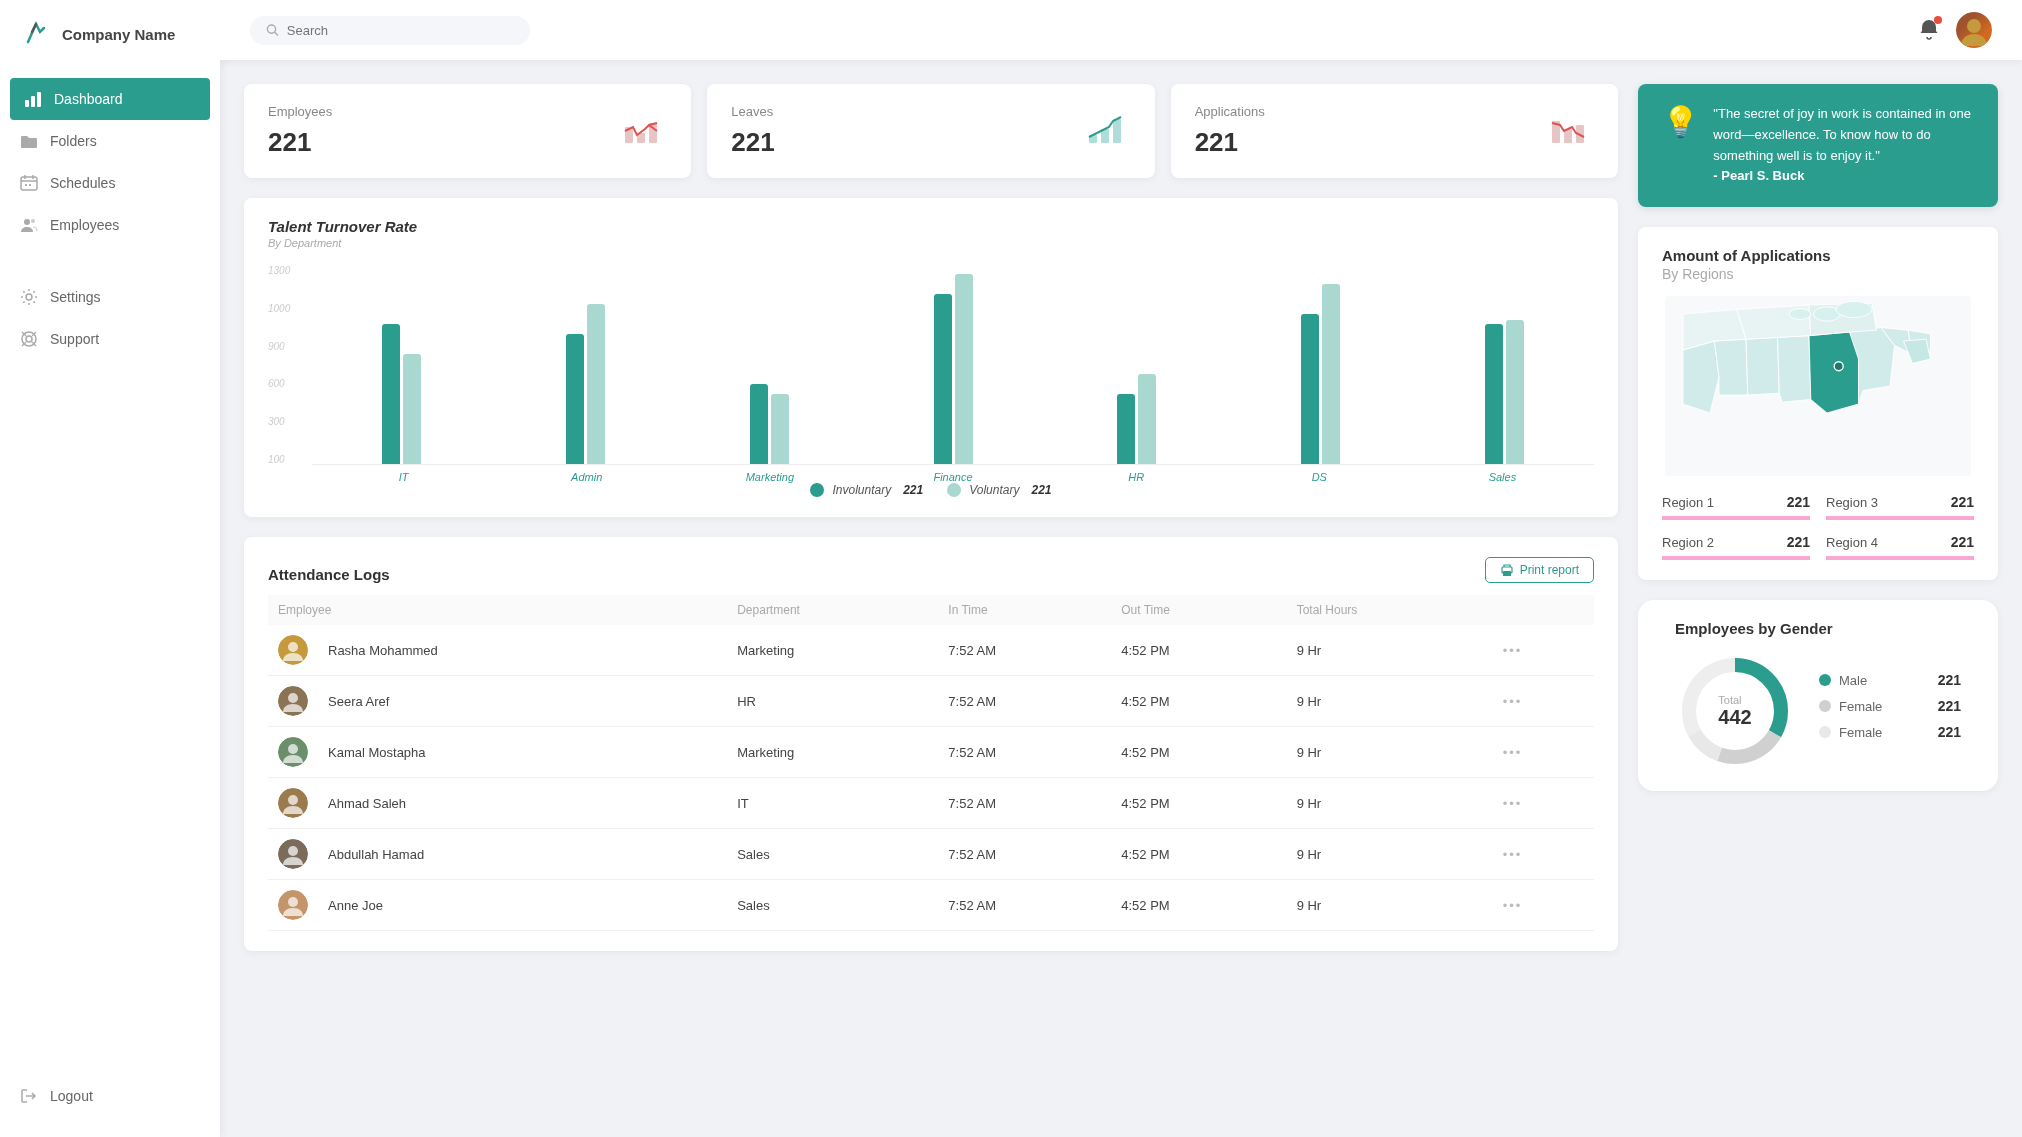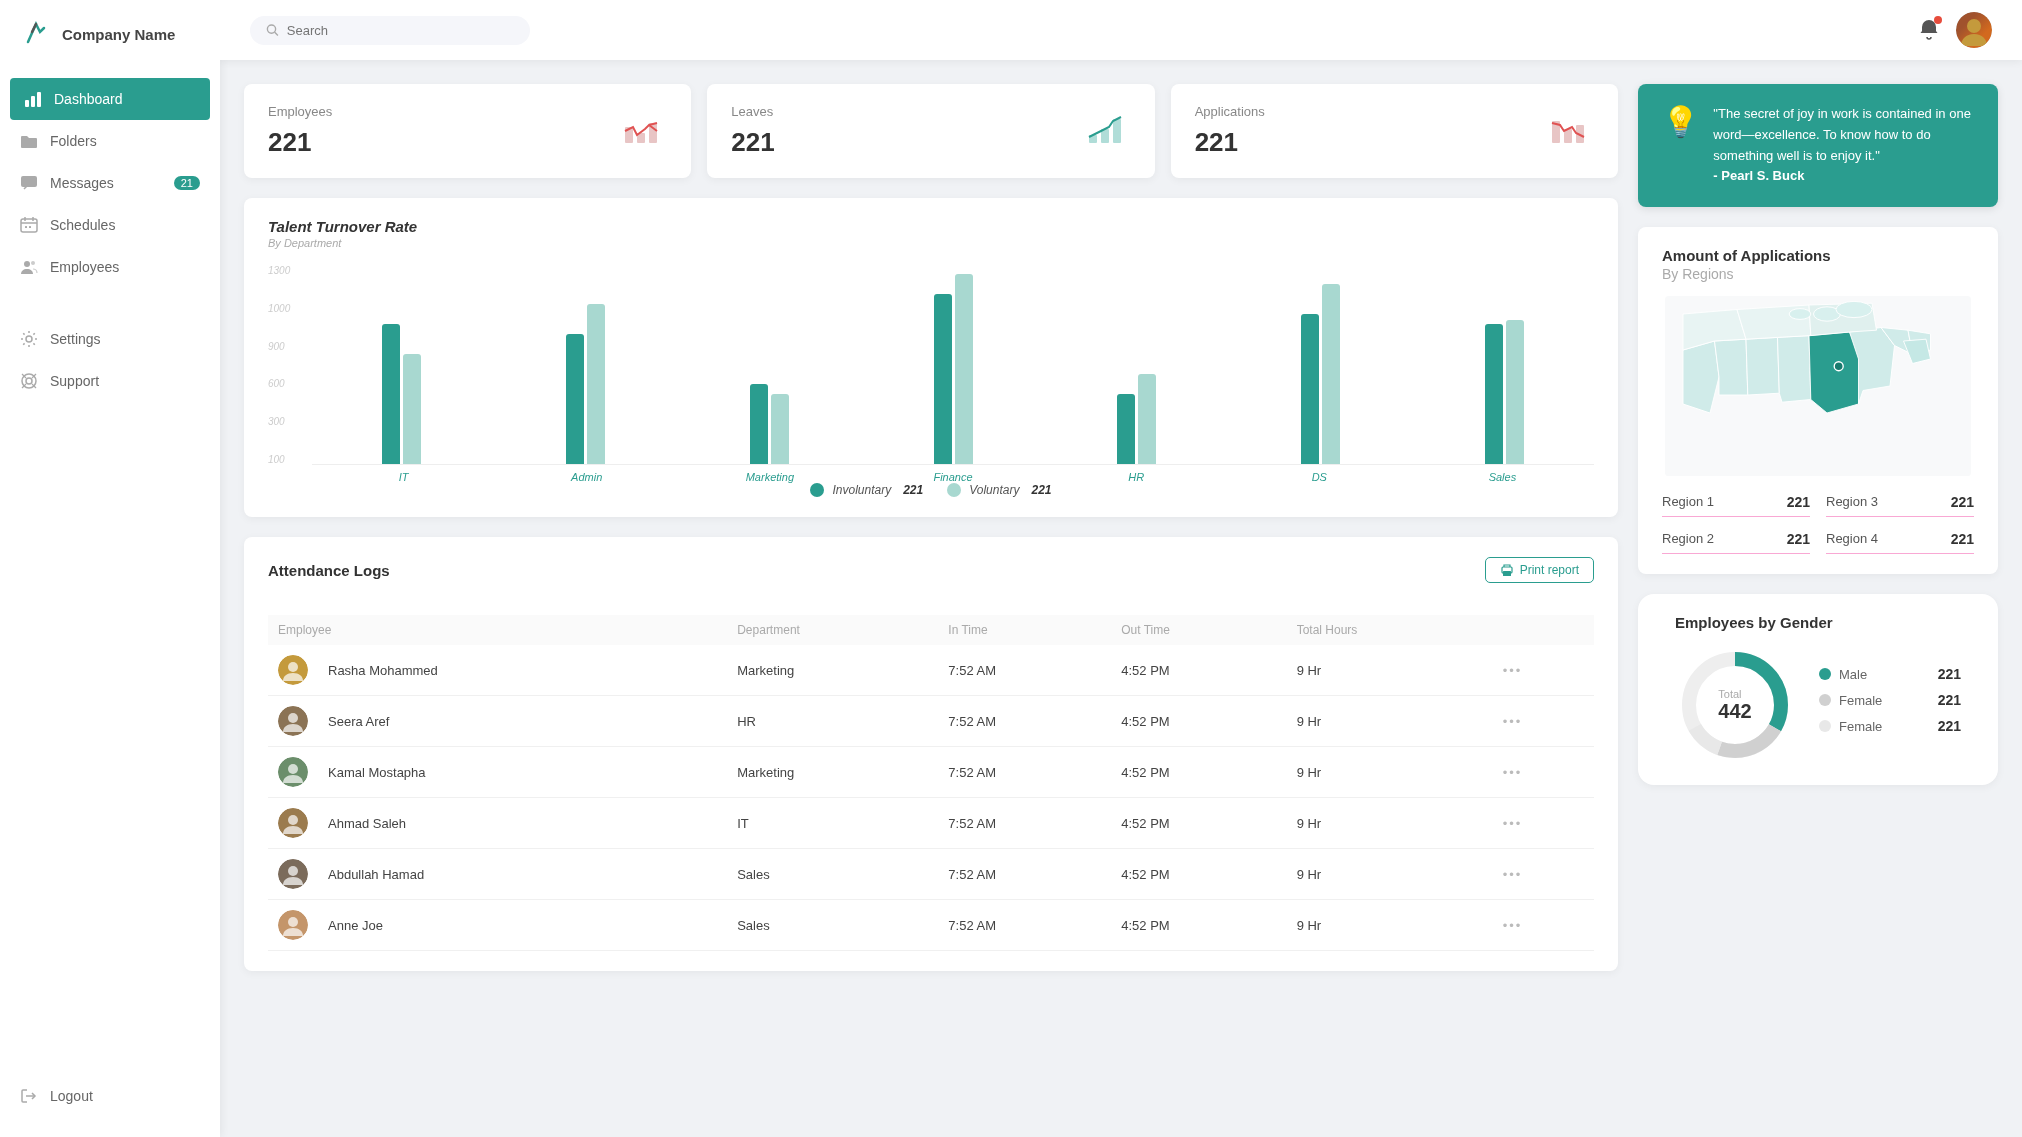--- a/index.html
+++ b/index.html
@@ -49,21 +49,21 @@
     .chart-title { font-size: 15px; font-weight: 600; color: #333; margin-bottom: 2px; }
     .chart-subtitle { font-size: 11px; color: #aaa; margin-bottom: 16px; }
 
     .chart-legend { display: flex; gap: 24px; justify-content: center; }
     .legend-item { display: flex; align-items: center; gap: 8px; font-size: 12px; color: #555; }
     .legend-dot { width: 14px; height: 14px; border-radius: 50%; }
     .legend-val { font-weight: 700; color: #333; margin-left: 4px; }
 
     
     .attendance-card { background: #fff; border-radius: 8px; padding: 20px 24px; box-shadow: 0 2px 8px rgba(0,0,0,0.05); }
-    .attendance-header { display: flex; justify-content: space-between; align-items: center; margin-bottom: 32px; }
+    .attendance-header { display: flex; justify-content: space-between; align-items: flex-end; margin-bottom: 12px; }
     .attendance-title { font-size: 15px; font-weight: 600; }
     .print-btn { border: 1.5px solid #2a9d8f; color: #2a9d8f; background: #fff; border-radius: 5px; padding: 5px 14px; font-size: 12px; cursor: pointer; display: flex; align-items: center; gap: 6px; }
     table { width: 100%; border-collapse: collapse; }
     th { font-size: 12px; color: #aaa; font-weight: 400; text-align: left; padding: 8px 10px; background: #fafafa; }
     td { padding: 10px; border-bottom: 1px solid #f0f0f0; font-size: 13px; color: #444; }
     .emp-cell { display: flex; align-items: center; gap: 20px; }
     .emp-avatar { width: 30px; height: 30px; border-radius: 50%; overflow: hidden; flex-shrink: 0; }
     .more-dots { color: #bbb; cursor: pointer; letter-spacing: 2px; }
 
     
@@ -71,21 +71,21 @@
     .quote-bulb { font-size: 30px; flex-shrink: 0; }
     .quote-text { font-size: 13px; line-height: 1.6; }
     .quote-author { font-weight: 700; }
 
     
     .map-card { background: #fff; border-radius: 8px; padding: 20px 24px; box-shadow: 0 2px 8px rgba(0,0,0,0.05); }
     .map-title { font-size: 15px; font-weight: 600; margin-bottom: 2px; }
     .map-subtitle { font-size: 14px; color: #aaa; margin-bottom: 14px; }
     .map-svg-container { width: 100%; height: 180px; display: flex; justify-content: center; align-items: center; }
     .region-stats { display: grid; grid-template-columns: 1fr 1fr; gap: 8px 16px; margin-top: 12px; }
-    .region-row { display: flex; justify-content: space-between; align-items: flex-start; padding: 6px 0; border-bottom: 1px solid #f9a8d4; }
+    .region-row { display: flex; justify-content: space-between; align-items: flex-end; padding: 6px 0; border-bottom: 4px solid #f9a8d4; }
     .region-name { color: #555; font-size: 13px; }
     .region-val { font-weight: 700; font-size: 14px; color: #333; }
 
     
     .gender-card { background: #fff; border-radius: 16px; padding: 20px 37px; box-shadow: 0 2px 8px rgba(0,0,0,0.05); }
     .gender-title { font-size: 15px; font-weight: 600; margin-bottom: 14px; }
     .gender-content { display: flex; align-items: center; gap: 24px; }
     .donut-container { position: relative; width: 120px; height: 120px; flex-shrink: 0; }
     .donut-center { position: absolute; top: 50%; left: 50%; transform: translate(-50%, -50%); text-align: left; }
     .donut-total-label { font-size: 11px; color: #aaa; }
@@ -121,28 +121,20 @@
         <span>Dashboard</span>
       </div>
 
       <div class="sidebar-item">
         <svg width="18" height="18" viewBox="0 0 18 18" fill="none">
           <path d="M2 4h5l2 2h7a1 1 0 011 1v8a1 1 0 01-1 1H2a1 1 0 01-1-1V5a1 1 0 011-1z" fill="#aaa"></path>
         </svg>
         <span>Folders</span>
       </div>
 
-      <div class="sidebar-item">
-        <svg width="18" height="18" viewBox="0 0 18 18" fill="none">
-          <rect x="1" y="2" width="16" height="11" rx="2" fill="#aaa"></rect>
-          <path d="M4 15l3-3h5" stroke="#aaa" stroke-width="1.5" fill="none"></path>
-        </svg>
-        <span>Messages</span>
-        <span class="badge">21</span>
-      </div>
 
       <div class="sidebar-item">
         <svg width="18" height="18" viewBox="0 0 18 18" fill="none">
           <rect x="1" y="3" width="16" height="13" rx="2" stroke="#aaa" stroke-width="1.5" fill="none"></rect>
           <line x1="1" y1="7" x2="17" y2="7" stroke="#aaa" stroke-width="1.5"></line>
           <line x1="5" y1="1" x2="5" y2="5" stroke="#aaa" stroke-width="1.5"></line>
           <line x1="13" y1="1" x2="13" y2="5" stroke="#aaa" stroke-width="1.5"></line>
           <rect x="5" y="10" width="2" height="2" fill="#aaa" rx="0.5"></rect>
           <rect x="9" y="10" width="2" height="2" fill="#aaa" rx="0.5"></rect>
         </svg>

